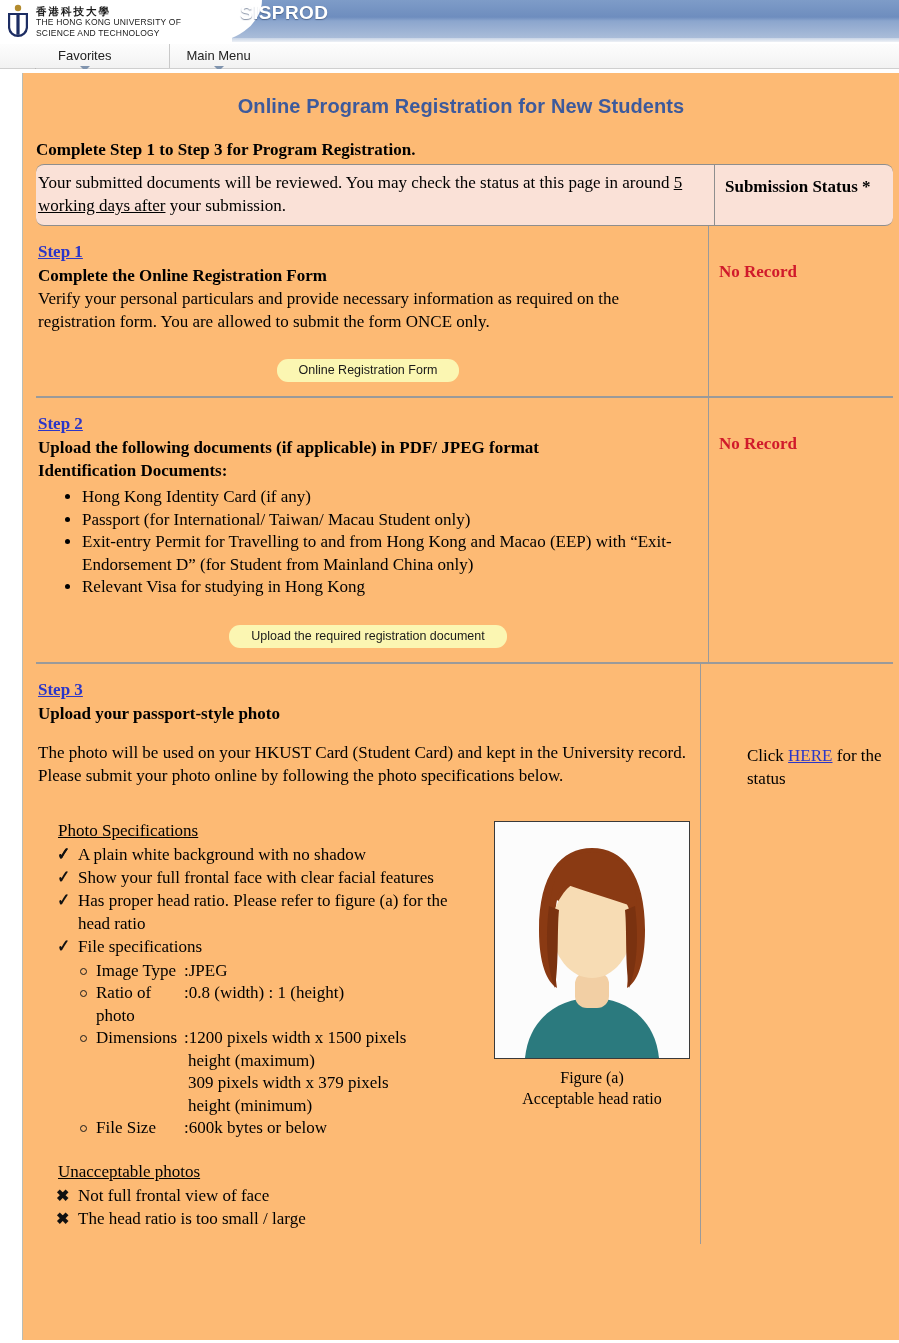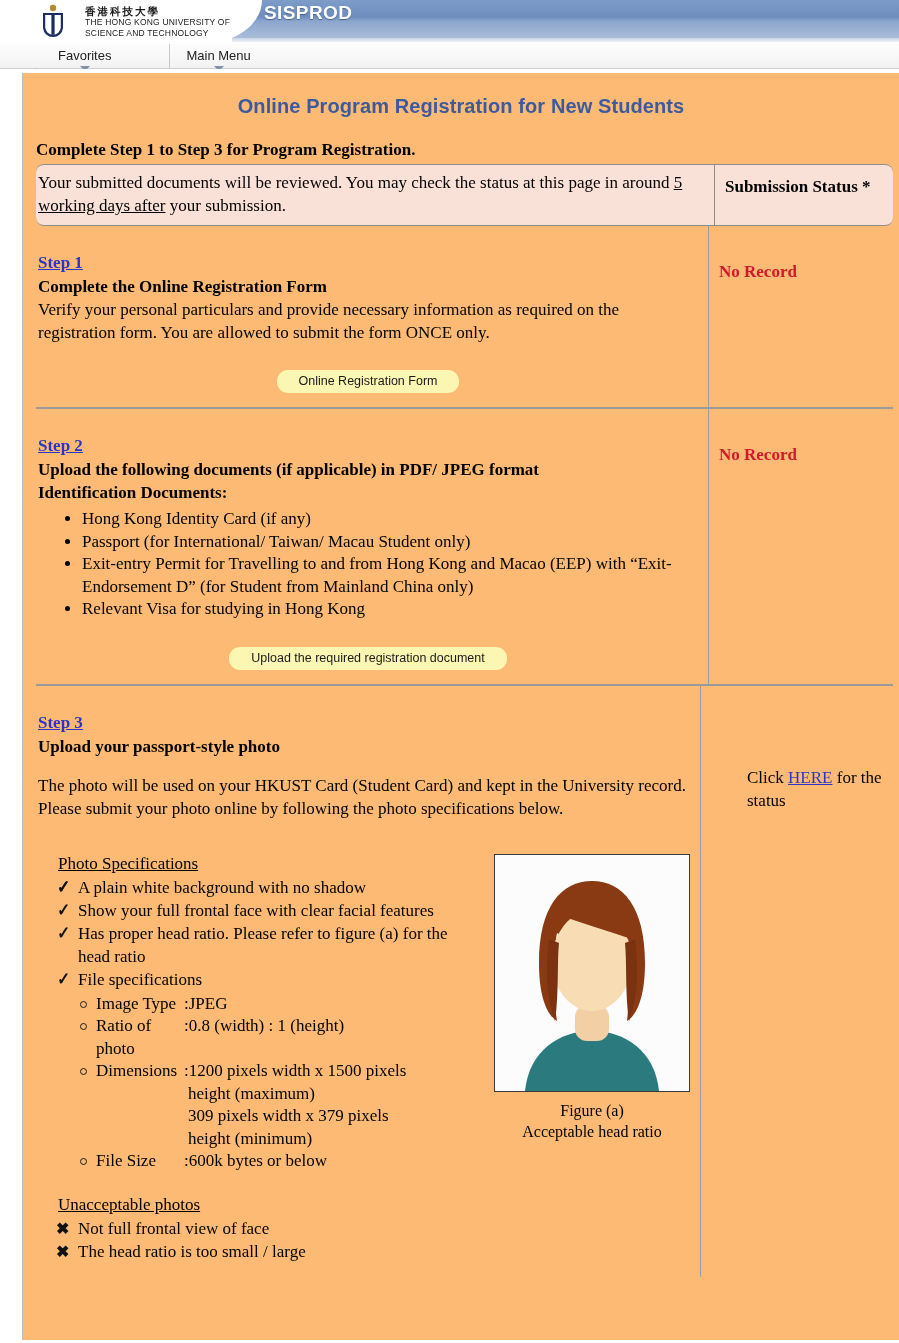--- a/index.html
+++ b/index.html
@@ -37,35 +37,35 @@
     border-bottom-right-radius: 60px 44px;
   }
   .banner-underline {
     position: absolute;
     left: 232px; top: 38px;
     right: 0; height: 4px;
     background: linear-gradient(to bottom,#c8d4e6,#eef1f6);
   }
   .sisprod {
     position: absolute;
-    left: 264px; top: 2px;
+    left: 240px; top: 2px;
     font-family: "Liberation Sans", sans-serif;
     font-size: 19px;
     font-weight: bold;
     color: #ffffff;
     letter-spacing: .4px;
     text-shadow: 0 1px 1px rgba(40,60,95,.55);
   }
   
   .logo-wrap {
     position: absolute;
-    left: 40px; top: 4px;
+    left: 5px; top: 4px;
     display: flex;
     align-items: flex-start;
-    gap: 19px;
+    gap: 5px;
   }
   .logo-mark { width: 26px; height: 34px; flex: none; }
   .logo-text { padding-top: 1px; }
   .logo-cn {
     font-family: "DejaVu Sans", sans-serif;
     font-size: 10.5px;
     font-weight: bold;
     color: #1a1a1a;
     letter-spacing: 2px;
     line-height: 12px;
@@ -200,21 +200,20 @@
   .status-click { color: #000; padding-top: 64px; }
   .status-click a { color: #2b36c8; }
 
   .step-link {
     font-size: 17px;
     font-weight: bold;
     color: #2b36c8;
     text-decoration: underline;
     display: inline-block;
     margin-bottom: 2px;
-    margin-top: 11px;
   }
   .step-head {
     font-size: 17px;
     font-weight: bold;
     line-height: 23px;
   }
   .step-body {
     font-size: 17px;
     line-height: 23px;
   }

